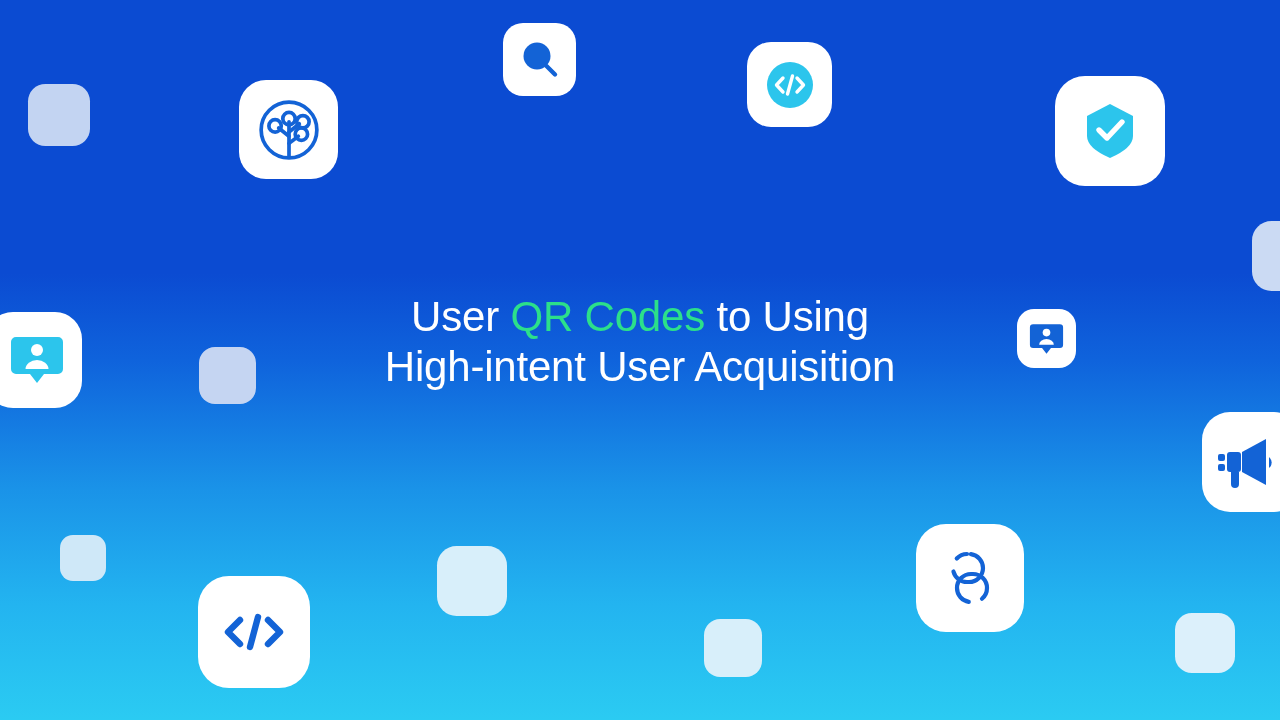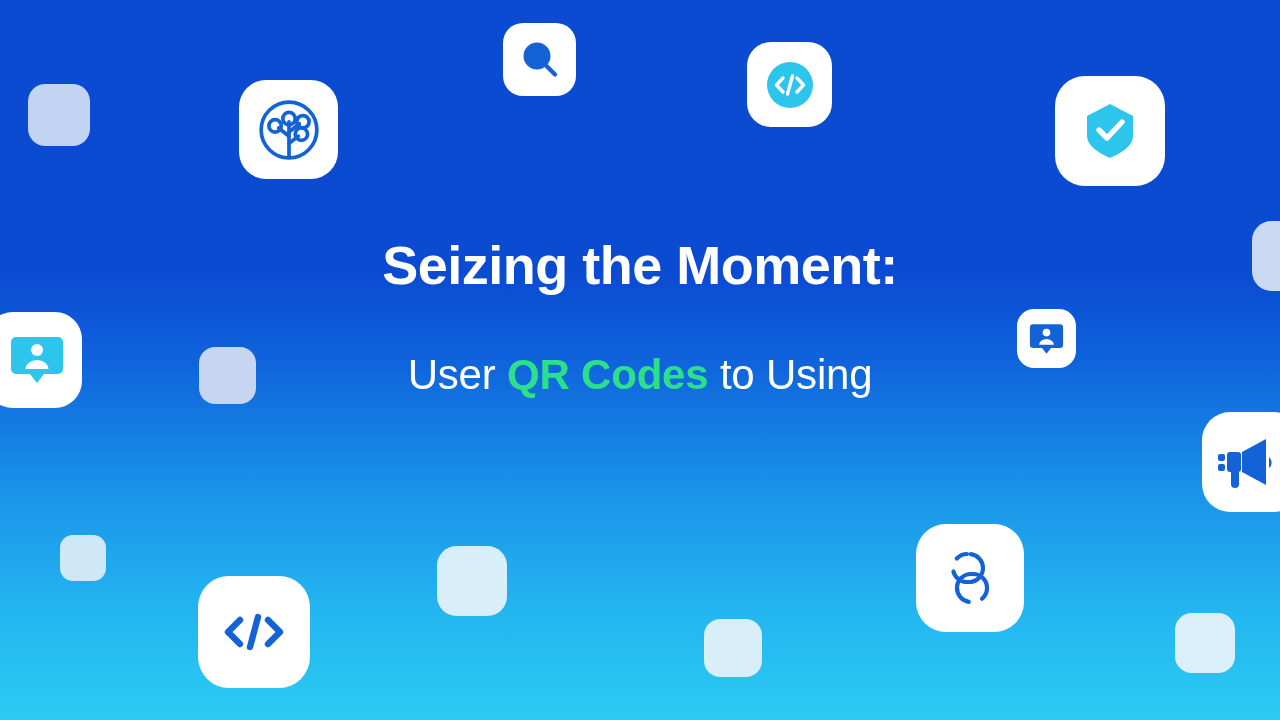--- a/index.html
+++ b/index.html
@@ -40,21 +40,21 @@
   }
   .subline {
     margin: 0;
     font-size: 42px;
     font-weight: 400;
     color: #FFFFFF;
     line-height: 1.2;
     letter-spacing: -0.2px;
   }
   .subline-1 { margin-top: 56px; }
-  .accent { color: #2CE08A; font-weight: bold; }
+  .accent { color: #2CE08A; font-weight: normal; }
 
   
   .tile {
     position: absolute;
     border-radius: 26%;
   }
   .tile.white { background: #FFFFFF; }
 
   .soft-square {
     position: absolute;
@@ -182,19 +182,19 @@
     <span class="glyph">
       <svg width="74" height="58" viewBox="0 0 74 58">
         <path d="M23 17 L11 29 L23 41" fill="none" stroke="#1363D6" stroke-width="6.4" stroke-linecap="round" stroke-linejoin="round"></path>
         <path d="M51 17 L63 29 L51 41" fill="none" stroke="#1363D6" stroke-width="6.4" stroke-linecap="round" stroke-linejoin="round"></path>
         <path d="M41 14 L33 44" fill="none" stroke="#1363D6" stroke-width="6.4" stroke-linecap="round"></path>
       </svg>
     </span>
   </div>
 
   <div class="title-block">
-    <h1 class="headline">Seizing the Moment:</h1>
 
     <p class="subline subline-1"><span>User </span><span class="accent">QR Codes</span><span> to Using</span></p>
 
+    <p class="subline">High-intent User Acquisition</p>
   </div>
 
 </div>
 
 </body></html>

